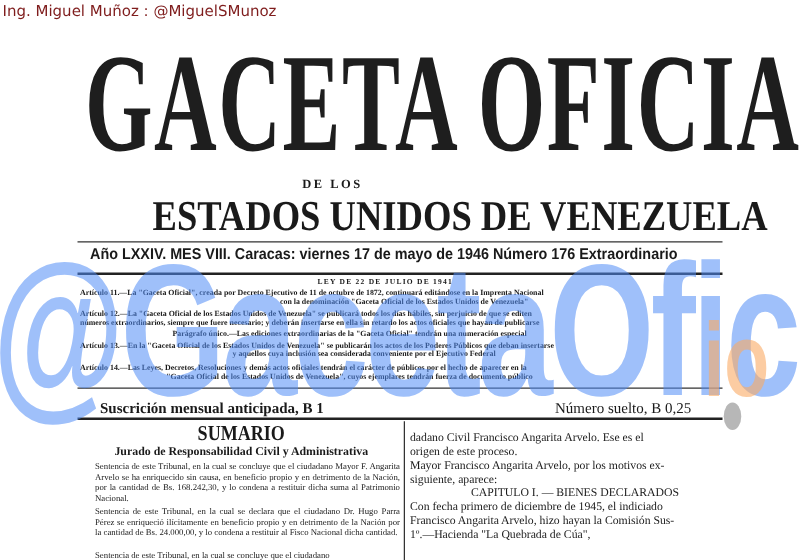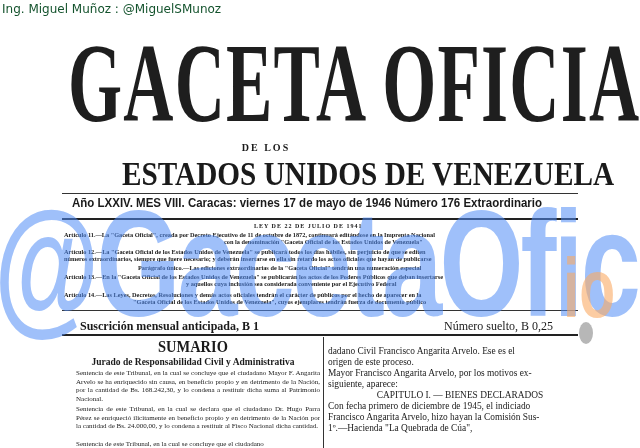--- a/index.html
+++ b/index.html
@@ -1,17 +1,17 @@
 <!DOCTYPE html>
 <html><head>
 <meta charset="utf-8">
 <style>
   html, body { margin: 0; padding: 0; }
   body { width: 640px; height: 448px; background: #ffffff; overflow: hidden; position: relative; font-family: "Liberation Serif", serif; color: #1a1a1a; }
-  .credit { position: absolute; left: 2px; top: 2px; font-family: "DejaVu Sans", sans-serif; font-size: 12px; color: #14532d; letter-spacing: 0; }
+  .credit { position: absolute; left: 2px; top: 2px; font-family: "DejaVu Sans", sans-serif; font-size: 12px; color: #7f1d1d; letter-spacing: 0; }
   .masthead { position: absolute; left: 68px; top: 28px; width: 500px; text-align: center; font-family: "Liberation Serif", serif; font-weight: bold; font-size: 112px; line-height: 110px; color: #1e1e1e; transform: scaleX(0.62); transform-origin: left top; width: 806px; letter-spacing: 2px; white-space: nowrap; }
   .delos { position: absolute; left: 0; width: 532px; top: 142px; text-align: center; font-size: 10px; font-weight: bold; letter-spacing: 2px; }
   .estados { position: absolute; left: 122px; top: 155px; font-size: 34px; font-weight: bold; white-space: nowrap; transform: scaleX(0.86); transform-origin: left top; line-height: 38px; }
   .rule { position: absolute; height: 0; border-top: 1px solid #333; }
   .rule.thick { border-top: 2px solid #222; }
   .dateline { position: absolute; left: 72px; top: 196px; font-family: "Liberation Sans", sans-serif; font-weight: bold; font-size: 12.5px; white-space: nowrap; transform: scaleX(0.92); transform-origin: left top; }
   .ley { position: absolute; left: 254px; top: 223px; font-size: 6px; font-weight: bold; letter-spacing: 1px; }
   .art { position: absolute; left: 64px; font-size: 6.3px; font-weight: bold; white-space: nowrap; line-height: 7px; }
   .art.indent { left: 140px; }
   .suscr { position: absolute; left: 80px; top: 319px; font-size: 12px; font-weight: bold; }

